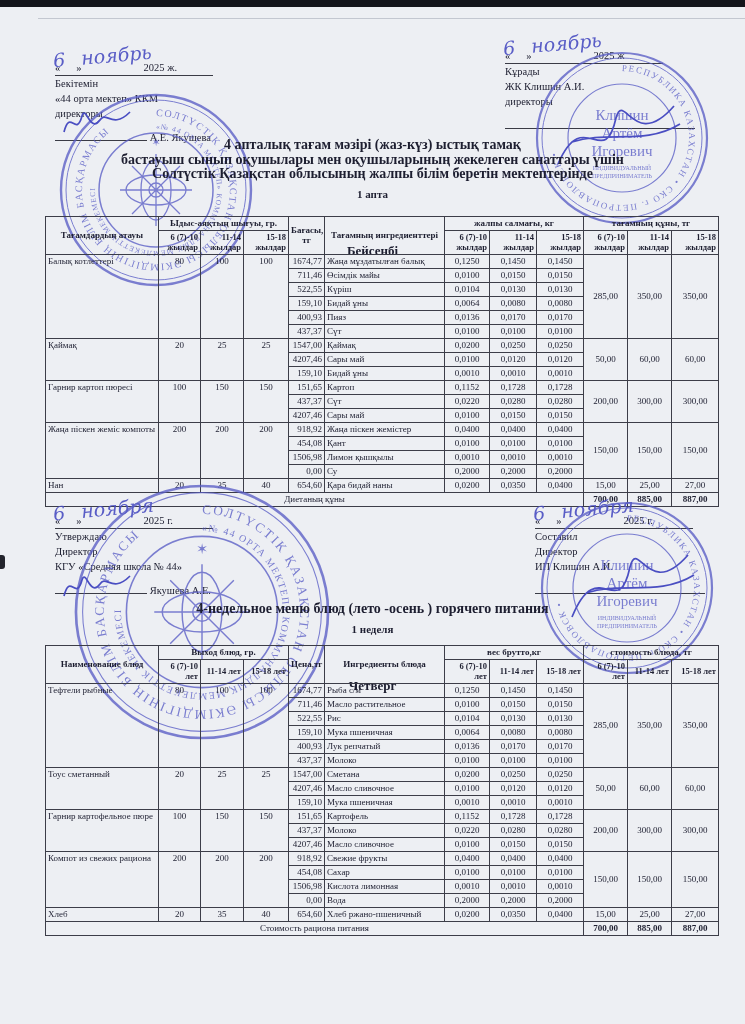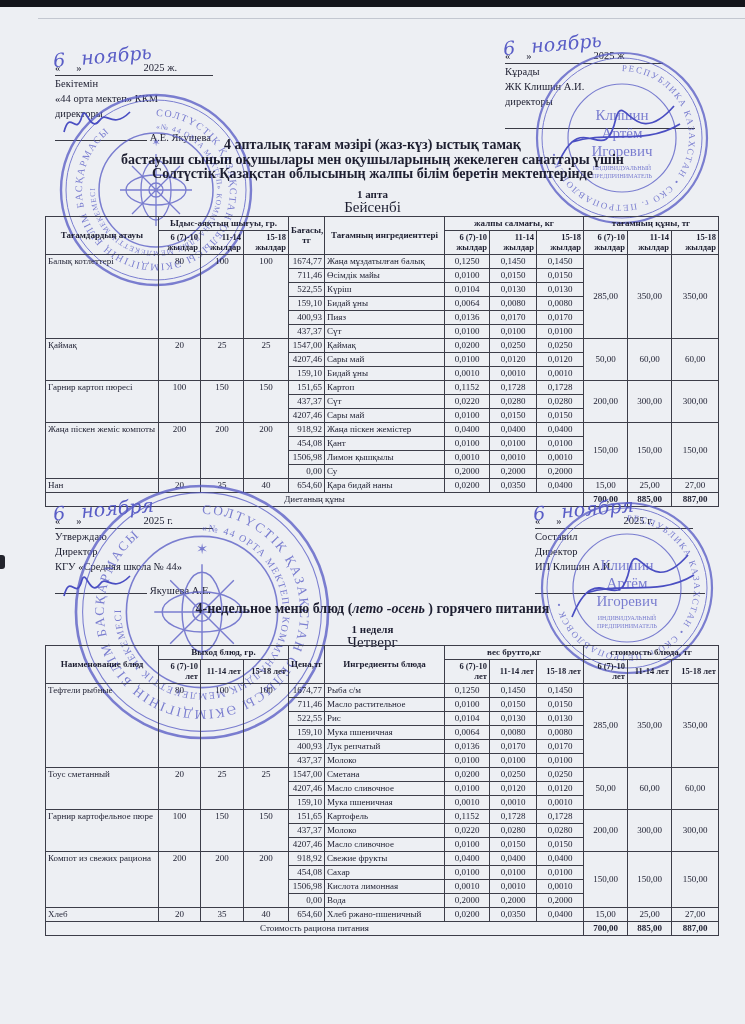--- a/index.html
+++ b/index.html
@@ -18,22 +18,22 @@
   .dateline .g2{display:inline-block;width:62px;}
   .hand{position:absolute;left:-2px;top:-11px;color:#4a4ec2;font-style:italic;
         font-family:"DejaVu Serif",serif;font-size:19px;transform:rotate(-5deg);
         word-spacing:10px;white-space:nowrap;opacity:.9;}
   .sigline{margin-top:7px;white-space:nowrap;}
   .sigline .u{display:inline-block;width:92px;border-bottom:1px solid #3a3b45;height:12px;}
 
   .titleblk{position:absolute;left:0;right:0;text-align:center;}
   .titleblk .t{font-weight:bold;font-size:14px;line-height:14.5px;}
   .titleblk .wk{font-weight:bold;font-size:11px;line-height:13px;margin-top:6px;}
-  .titleblk .dy{font-weight:normal;font-size:15px;line-height:13px;}
-  .it{font-style:italic;}
+  .titleblk .dy{font-weight:bold;font-size:13px;line-height:13px;margin-top:43px;}
+  .it{}
 
   .tblwrap{position:absolute;left:45px;}
   table.menu{border-collapse:collapse;table-layout:fixed;width:673px;
              font-size:9px;line-height:11px;color:#1d1e30;border:1.5px solid #33343e;}
   table.menu th,table.menu td{border:1px solid #3c3d48;padding:1px 2px;overflow:hidden;}
   table.menu th{font-weight:bold;text-align:center;font-size:9px;line-height:10.5px;}
   table.menu th.age{font-size:8.5px;text-align:right;}
   td.dish{text-align:left;vertical-align:top;}
   td.out{text-align:center;vertical-align:top;}
   td.price{text-align:right;padding-right:3px;}

